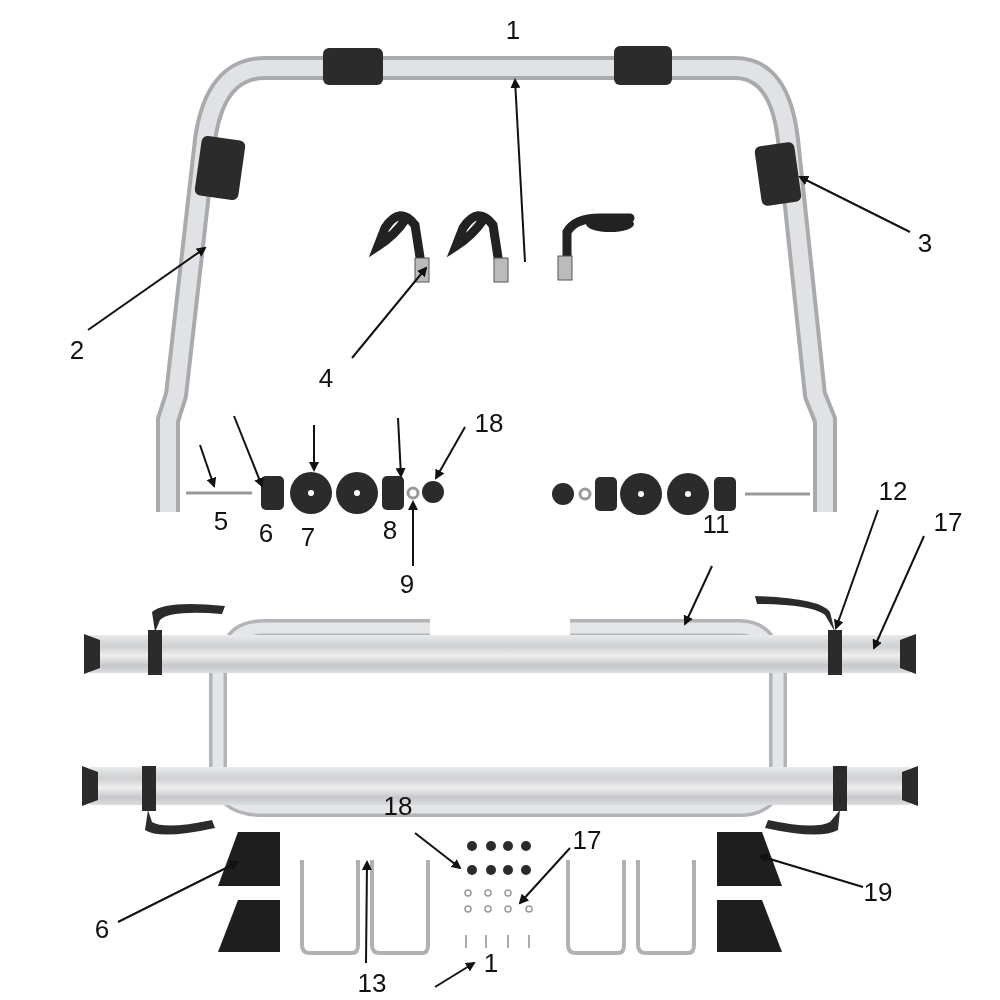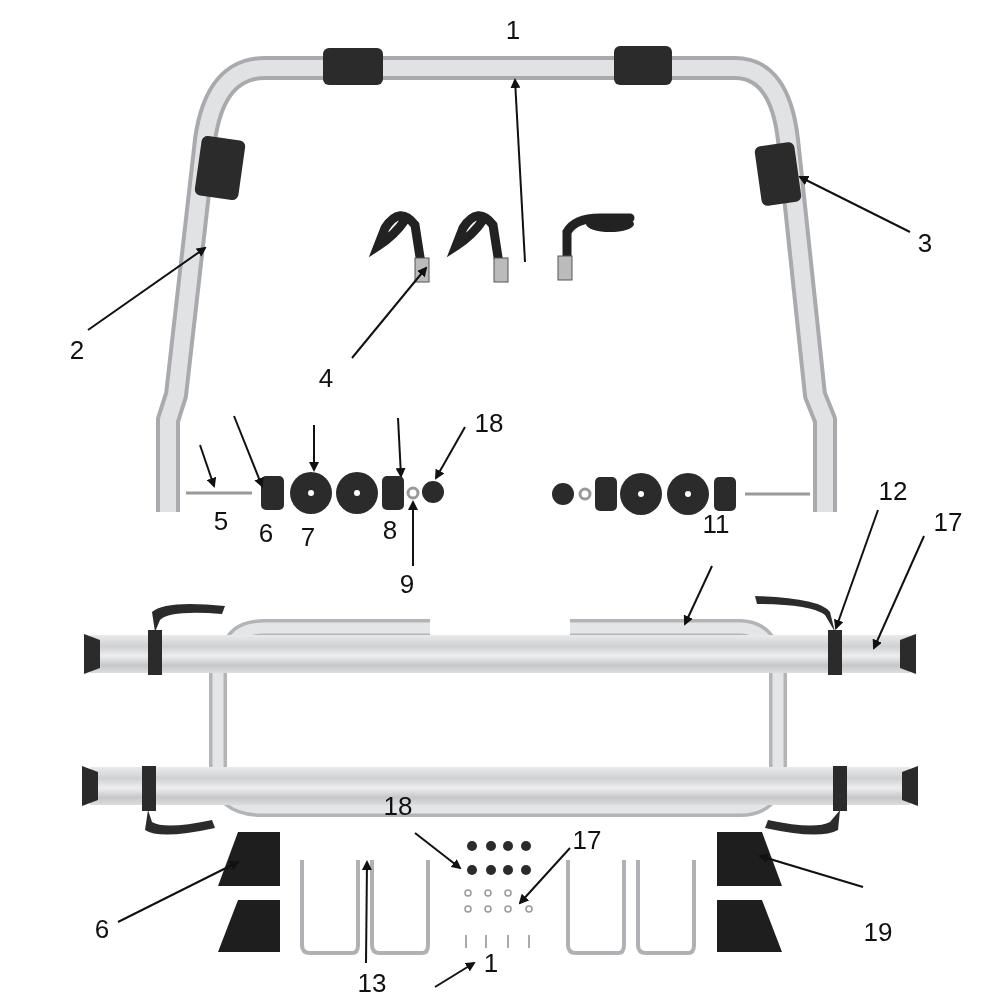--- a/index.html
+++ b/index.html
@@ -172,13 +172,13 @@
 <div class="lbl" style="left:407px;top:584px">9</div>
 <div class="lbl" style="left:489px;top:423px">18</div>
 <div class="lbl" style="left:716px;top:524px">11</div>
 <div class="lbl" style="left:893px;top:491px">12</div>
 <div class="lbl" style="left:948px;top:522px">17</div>
 <div class="lbl" style="left:102px;top:929px">6</div>
 <div class="lbl" style="left:372px;top:983px">13</div>
 <div class="lbl" style="left:491px;top:963px">1</div>
 <div class="lbl" style="left:587px;top:840px">17</div>
 <div class="lbl" style="left:398px;top:806px">18</div>
-<div class="lbl" style="left:878px;top:932px">19</div>
+<div class="lbl" style="left:878px;top:892px">19</div>
 
 </body></html>

